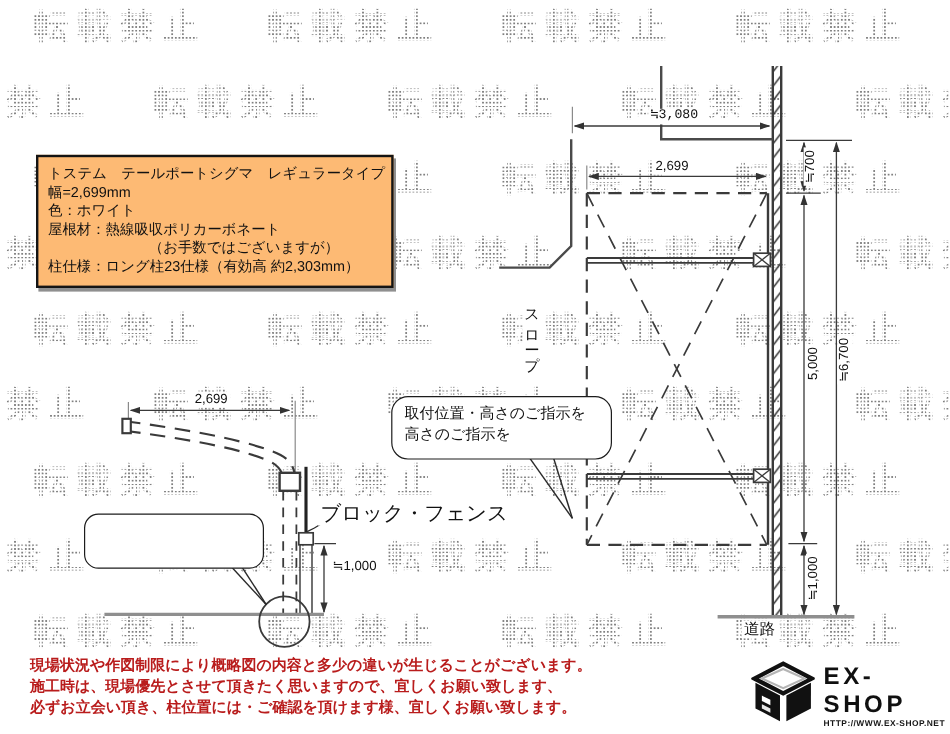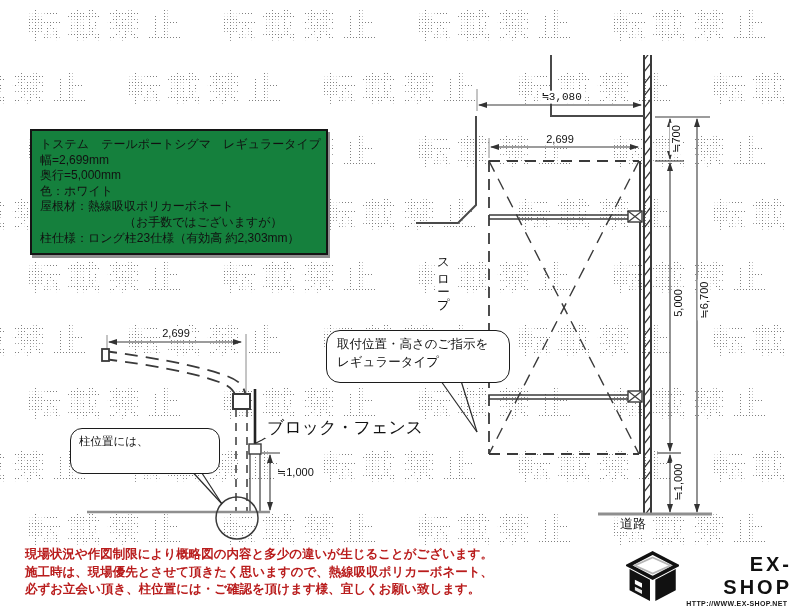--- a/index.html
+++ b/index.html
@@ -3,61 +3,61 @@
 <meta charset="utf-8">
 <style>
   html,body{margin:0;padding:0;background:#e8e8e8;}
   .stage{
     position:relative;width:792px;height:612px;background:#ffffff;overflow:hidden;
     font-family:"Liberation Sans","DejaVu Sans",sans-serif;color:#111;
   }
   
   .wm-layer{position:absolute;inset:0;z-index:0;}
   .wm{
-    position:absolute;font-family:Liberation Serif, serif;font-size:33px;font-weight:bold;
+    position:absolute;font-family:Liberation Serif, serif;font-size:29px;font-weight:bold;
     letter-spacing:7px;white-space:nowrap;color:rgba(145,145,145,.45);
   }
   @supports (-webkit-background-clip: text){
     .wm{
       color:transparent;
       background-image:radial-gradient(rgba(105,105,105,.85) 27%, rgba(0,0,0,0) 30%);
       background-size:3px 3px;-webkit-background-clip:text;background-clip:text;
     }
   }
   
   .linework{position:absolute;left:0;top:0;z-index:1;}
   
   .lbl{position:absolute;z-index:2;background:#fff;padding:0 2px;white-space:nowrap;
        font-size:11px;color:#111;line-height:1.15;}
   .ctr{transform:translate(-50%,-50%);}
   .rot{transform:translate(-50%,-50%) rotate(-90deg);}
   .vert{writing-mode:vertical-rl;letter-spacing:3px;font-size:12.5px;padding:2px 0;}
   .big{font-size:13px;}
   
   .spec-box{
-    position:absolute;left:30px;top:129px;width:278px;z-index:2;background:#15803d;
+    position:absolute;left:30px;top:129px;width:278px;z-index:2;background:#fdba74;
     border:2px solid #141414;box-shadow:2px 3px 0 #8f8f8f;padding:6px 8px 7px 8px;
     font-size:12px;line-height:15.6px;white-space:nowrap;
   }
   .callout{
     position:absolute;z-index:3;background:#fff;border:1.6px solid #1c1c1c;
     border-radius:14px;white-space:nowrap;
   }
   .callout-1{left:326px;top:330px;width:158px;height:46px;font-size:12.5px;
              line-height:17.5px;padding:5px 14px 0 10px;}
   .callout-2{left:70px;top:428px;width:140px;height:40px;font-size:11.5px;
              line-height:16px;padding:4px 0 0 8px;border-radius:12px;}
   
   .note{
     position:absolute;left:25px;top:546px;z-index:2;font-size:12.5px;font-weight:bold;
     line-height:17.5px;white-space:nowrap;color:#b91c1c;
   }
   .exshop{position:absolute;left:626px;top:549px;z-index:2;display:flex;align-items:flex-start;}
   .exshop .cube{width:56px;height:56px;margin-right:7px;}
-  .brand{font-size:20px;font-weight:bold;letter-spacing:3px;color:#101010;margin-top:4px;text-align:right;}
+  .brand{font-size:20px;font-weight:bold;letter-spacing:3px;color:#101010;margin-top:4px;}
   .brand-url{font-size:7px;font-weight:bold;letter-spacing:.4px;color:#161616;margin-top:1px;}
   .brand-contact{font-size:12.5px;font-weight:bold;color:#000;margin:4px 0 0 14px;}
 </style>
 </head>
 <body>
 
 <div class="stage">
 
   <div class="wm-layer" id="wm-layer">
       <span class="wm" style="left: 28px; top: 3px;">転載禁止</span>
@@ -207,21 +207,20 @@
       <line x1="458" y1="371" x2="477" y2="432" stroke-width="1.2"></line>
       <line x1="188" y1="467" x2="222" y2="504" stroke-width="1.2"></line>
       <line x1="198" y1="467" x2="222" y2="504" stroke-width="1.2"></line>
       <polyline points="272,434 262,440 256,443" stroke-width="1.1"></polyline>
     </g>
   </svg>
 
   <div class="spec-box">
     <div>トステム　テールポートシグマ　レギュラータイプ</div>
     <div>幅=2,699mm</div>
-    <div>奥行=5,000mm</div>
     <div>色：ホワイト</div>
     <div>屋根材：熱線吸収ポリカーボネート</div>
     <div>　　　　　　　（お手数ではございますが）</div>
     <div>柱仕様：ロング柱23仕様（有効高 約2,303mm）</div>
   </div>
 
   <div class="lbl ctr" style="left:562px;top:97px;font-family:Liberation Mono, monospace;">≒3,080</div>
   <div class="lbl ctr" style="left:560px;top:139px;">2,699</div>
   <div class="lbl rot" style="left:676px;top:139px;">≒700</div>
   <div class="lbl rot" style="left:678px;top:303px;">5,000</div>
@@ -229,29 +228,28 @@
   <div class="lbl rot" style="left:678px;top:482px;">≒1,000</div>
   <div class="lbl vert" style="left:436px;top:248px;">スロープ</div>
   <div class="lbl big" style="left:618px;top:517px;">道路</div>
 
   <div class="lbl ctr" style="left:176px;top:333px;">2,699</div>
   <div class="lbl" style="left:265px;top:418px;font-size:17px;">ブロック・フェンス</div>
   <div class="lbl" style="left:275px;top:466px;">≒1,000</div>
 
   <div class="callout callout-1">
     <div>取付位置・高さのご指示を</div>
-    <div>レギュラータイプ</div>
+    <div>高さのご指示を</div>
   </div>
   <div class="callout callout-2">
-    <div>柱位置には、</div>
   </div>
 
   <div class="note">
     <div>現場状況や作図制限により概略図の内容と多少の違いが生じることがございます。</div>
-    <div>施工時は、現場優先とさせて頂きたく思いますので、熱線吸収ポリカーボネート、</div>
+    <div>施工時は、現場優先とさせて頂きたく思いますので、宜しくお願い致します、</div>
     <div>必ずお立会い頂き、柱位置には・ご確認を頂けます様、宜しくお願い致します。</div>
   </div>
 
   <div class="exshop">
     <svg class="cube" viewBox="0 0 60 58">
       <polygon points="30,2 57,16 30,30 3,16" fill="#ffffff" stroke="#111" stroke-width="4"></polygon>
       <polygon points="30,7 50,16 30,25 10,16" fill="none" stroke="#b5b5b5" stroke-width="2"></polygon>
       <polygon points="4,20 27,32 27,56 4,44" fill="#111"></polygon>
       <polygon points="33,32 56,20 56,44 33,56" fill="#111"></polygon>
       <polygon points="10,32 18,36 18,41 10,37" fill="#ffffff"></polygon>

